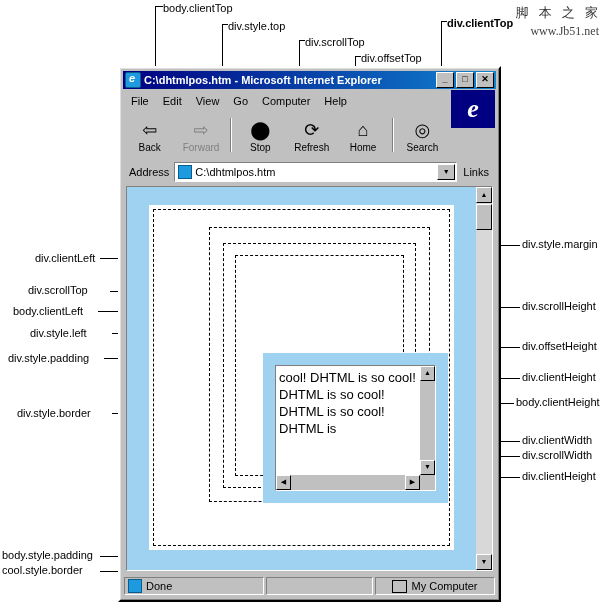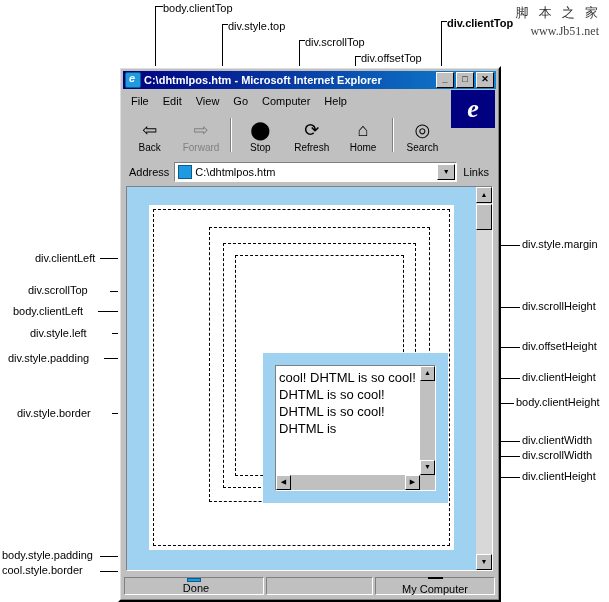--- a/index.html
+++ b/index.html
@@ -83,21 +83,21 @@
   #div-hsb{position:absolute;left:0;bottom:0;right:15px;height:15px;background:#c0c0c0;}
   .sb-btn-s{width:15px;height:15px;background:#c0c0c0;border:1px solid;border-color:#ffffff #000000 #000000 #ffffff;
           box-sizing:border-box;font-size:7px;text-align:center;line-height:12px;}
   .sb-btn-h{width:15px;height:15px;background:#c0c0c0;border:1px solid;border-color:#ffffff #000000 #000000 #ffffff;
           box-sizing:border-box;font-size:7px;text-align:center;line-height:12px;float:left;}
   #div-corner{position:absolute;right:0;bottom:0;width:15px;height:15px;background:#c0c0c0;}
 
   
   .statusbar{position:absolute;left:3px;bottom:3px;right:3px;height:20px;display:flex;align-items:center;gap:2px;}
   .st-panel{height:18px;border:1px solid;border-color:#808080 #ffffff #ffffff #808080;box-sizing:border-box;
-            display:flex;align-items:center;font-size:11px;padding:0 3px;flex-direction:column;}
+            display:flex;align-items:center;font-size:11px;padding:0 3px;}
   .st-done{flex:0 0 140px;}
   .st-mid{flex:1;}
   .st-zone{flex:0 0 120px;justify-content:center;gap:4px;}
   .mini-ico{width:12px;height:12px;background:#1e9be0;border:1px solid #0b5c8c;}
   .pc-ico{width:13px;height:11px;background:#c0c0c0;border:1px solid #000;position:relative;}
 </style>
 </head>
 <body>
 
 <div class="wm1">脚 本 之 家</div>

